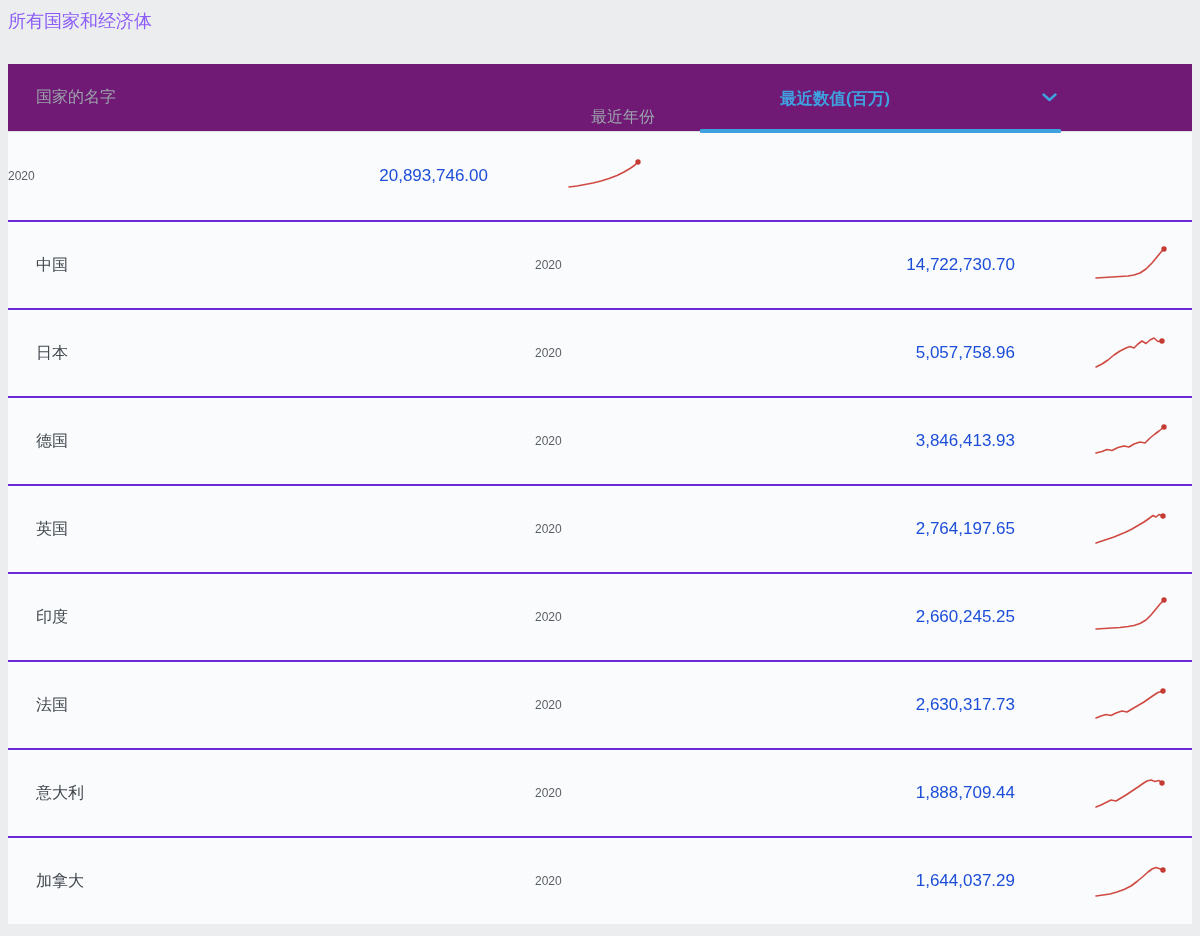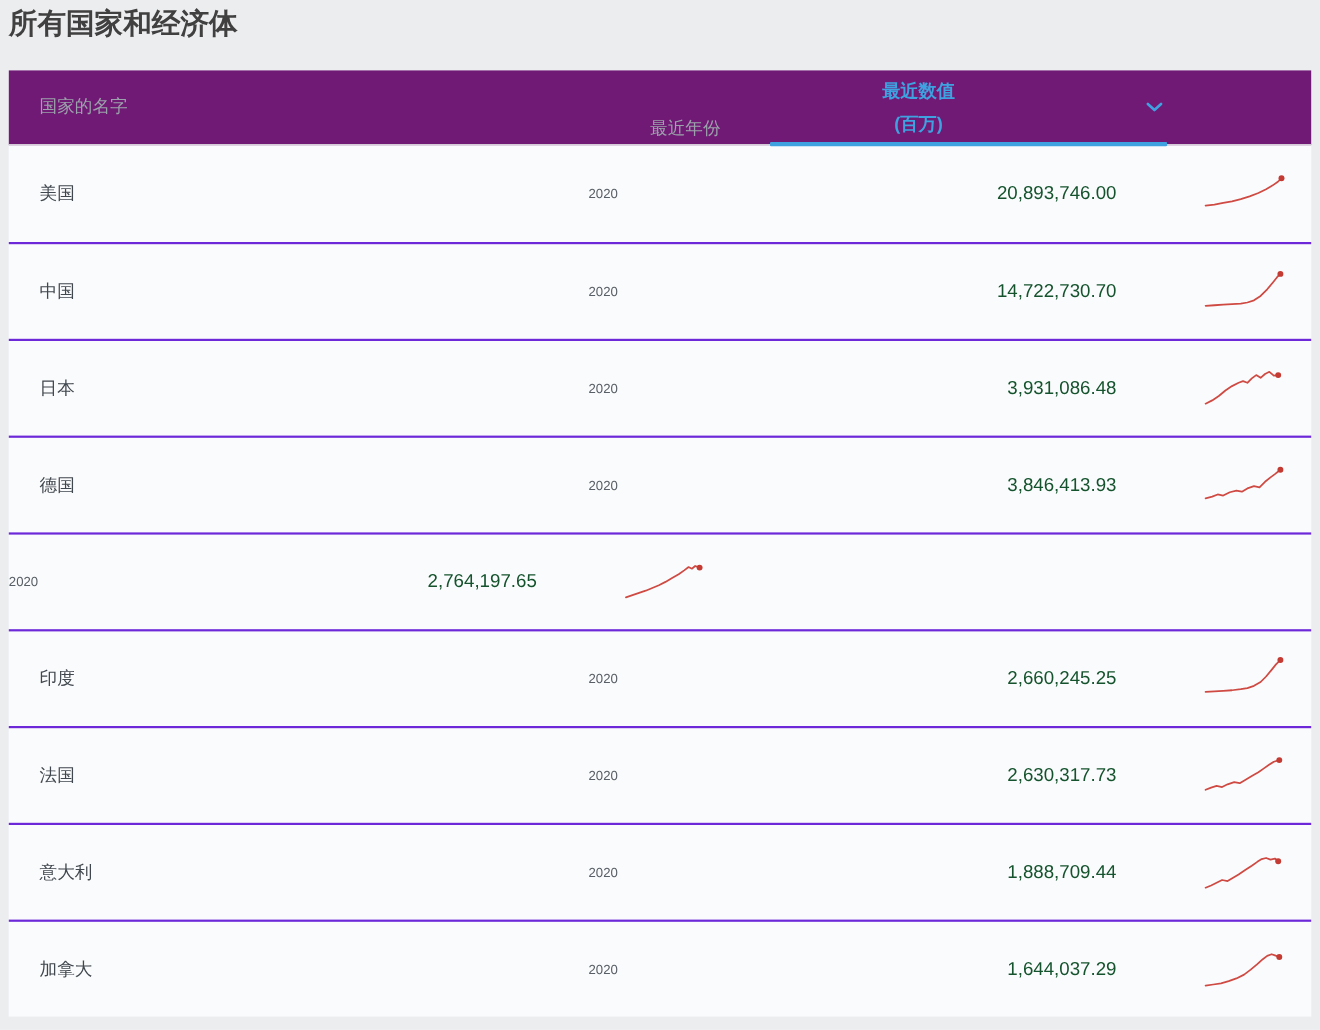--- a/index.html
+++ b/index.html
@@ -4,23 +4,23 @@
 <style>
   * { box-sizing: border-box; margin: 0; padding: 0; }
   html, body {
     width: 1200px; height: 936px;
     overflow: hidden;
     background: #ecedef;
     font-family: "Liberation Sans", "DejaVu Sans", sans-serif;
   }
   .page { padding: 6px 8px 0 8px; }
   .page-title {
-    font-size: 26px;
-    font-weight: 700;
-    color: #404040;
+    font-size: 18px;
+    font-weight: 400;
+    color: #8b5cf6;
     margin: 2px 0 0 0;
     line-height: 26px;
   }
   .card {
     margin-top: 30px;
     background: #fbfbfc;
   }
   
   .thead {
     position: relative;
@@ -29,22 +29,22 @@
     height: 68px;
     background: #701a75;
     border-bottom: 1px solid #dfe1e4;
   }
   .th { color: #9ba2ab; font-size: 16px; }
   .th-country { flex: 1; padding-left: 28px; }
   .th-year { width: 120px; text-align: right; margin-top: 40px; }
   .th-value {
     width: 360px;
     display: flex;
-    flex-direction: column;
-    align-items: center;
+    flex-direction: row;
+    align-items: flex-start;
     justify-content: center;
     color: var(--accent, #3fa2e0);
     font-weight: 700;
     font-size: 16.5px;
     line-height: 30px;
     cursor: pointer;
   }
   .th-spark {
     width: 177px;
     display: flex;
@@ -65,21 +65,21 @@
   .tr {
     display: flex;
     align-items: center;
     height: 88px;
     background: #fafbfc;
     cursor: pointer;
   }
   .tr + .tr { border-top: 2px solid #6d28d9; }
   .td-country { flex: 1; padding-left: 28px; color: #40474e; font-size: 16px; }
   .td-year { width: 120px; text-align: left; color: #595f66; font-size: 12px; }
-  .td-value { width: 360px; text-align: right; color: #14532d; font-size: 17px; }
+  .td-value { width: 360px; text-align: right; color: #1d4ed8; font-size: 17px; }
   .td-spark {
     width: 177px;
     display: flex;
     justify-content: flex-end;
     align-items: center;
     padding-right: 22px;
   }
   .spark-svg polyline {
     fill: none;
     stroke: var(--spark, #cf4a43);
@@ -112,21 +112,20 @@
       </div>
       <div class="th th-spark">
         <svg class="chevron-svg" width="17" height="11" viewBox="0 0 17 11">
           <path d="M2.5 2.5 L8.5 8 L14.5 2.5"></path>
         </svg>
       </div>
       <div class="sort-underline"></div>
     </div>
     <div class="tbody" id="tbody">
   <div class="tr">
-    <div class="td td-country">美国</div>
     <div class="td td-year">2020</div>
     <div class="td td-value">20,893,746.00</div>
     <div class="td td-spark">
       <svg class="spark-svg" width="76" height="44" viewBox="0 0 76 44">
         <polyline points="2,33 10,32 18,30.5 26,29 34,27 42,24.5 50,21.5 57,18 63,14.5 68,11 71,8"></polyline>
         <circle cx="71" cy="8" r="2.7"></circle>
       </svg>
     </div>
   </div>
 
@@ -138,21 +137,21 @@
       <svg class="spark-svg" width="76" height="44" viewBox="0 0 76 44">
         <polyline points="2,35 10,34.5 18,34 26,33.5 34,33 40,32 46,30 52,26 58,20 63,14 67,9 70,6"></polyline>
         <circle cx="70" cy="6" r="2.7"></circle>
       </svg>
     </div>
   </div>
 
   <div class="tr">
     <div class="td td-country">日本</div>
     <div class="td td-year">2020</div>
-    <div class="td td-value">3,931,086.48</div>
+    <div class="td td-value">5,057,758.96</div>
     <div class="td td-spark">
       <svg class="spark-svg" width="76" height="44" viewBox="0 0 76 44">
         <polyline points="2,36 8,33 14,29 20,24 26,20 32,17 36,15.5 40,17 44,13 48,10 52,12.5 56,9 60,7 64,10.5 68,10"></polyline>
         <circle cx="68" cy="10" r="2.7"></circle>
       </svg>
     </div>
   </div>
 
   <div class="tr">
     <div class="td td-country">德国</div>
@@ -160,20 +159,21 @@
     <div class="td td-value">3,846,413.93</div>
     <div class="td td-spark">
       <svg class="spark-svg" width="76" height="44" viewBox="0 0 76 44">
         <polyline points="2,34 8,32.5 13,30.5 18,31.5 24,28.5 30,27 35,28 40,25 46,23 51,24 56,19 61,15 65,12 70,8"></polyline>
         <circle cx="70" cy="8" r="2.7"></circle>
       </svg>
     </div>
   </div>
 
   <div class="tr">
+    <div class="td td-country">英国</div>
     <div class="td td-year">2020</div>
     <div class="td td-value">2,764,197.65</div>
     <div class="td td-spark">
       <svg class="spark-svg" width="76" height="44" viewBox="0 0 76 44">
         <polyline points="2,36 8,34 14,32 20,30 26,27.5 32,25 38,22 44,18.5 50,15 55,11.5 59,8.5 62,10 65,7.5 69,9"></polyline>
         <circle cx="69" cy="9" r="2.7"></circle>
       </svg>
     </div>
   </div>
 

